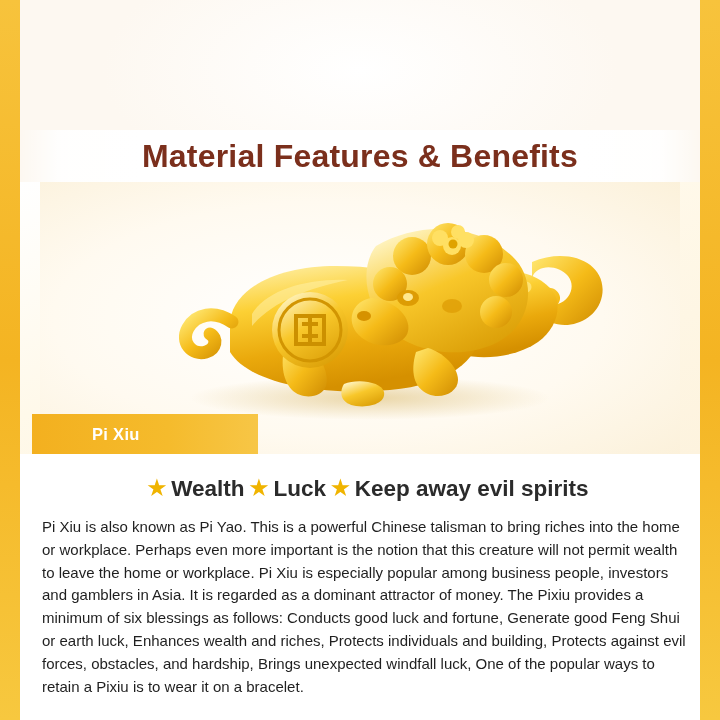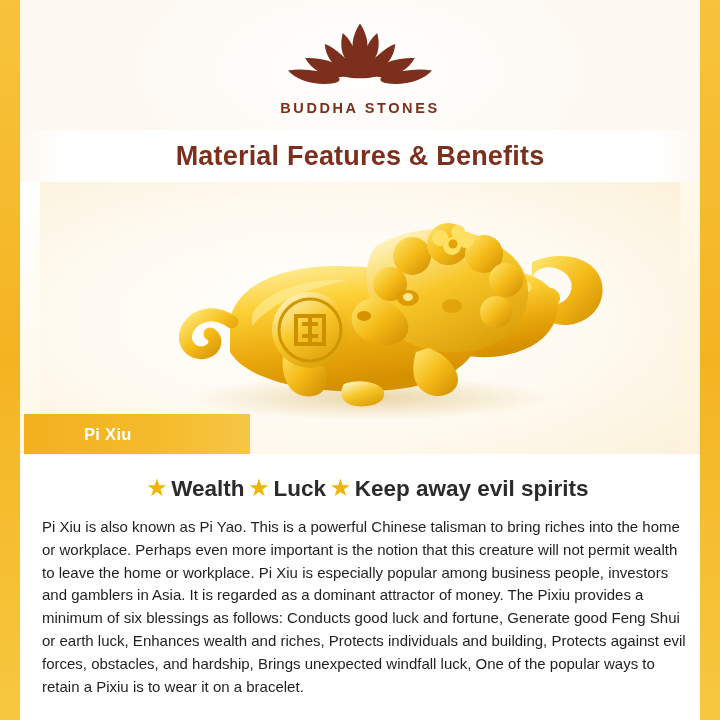--- a/index.html
+++ b/index.html
@@ -86,21 +86,21 @@
     left: 0;
     right: 0;
     bottom: 0;
     height: 52px;
     background: linear-gradient(90deg, rgba(255,255,255,0) 0%, rgba(255,255,255,0.92) 6%, #ffffff 18%, #ffffff 82%, rgba(255,255,255,0.92) 94%, rgba(255,255,255,0) 100%);
     display: flex;
     align-items: center;
     justify-content: center;
   }
   .banner-title {
-    font-size: 27px;
+    font-size: 32px;
     font-weight: bold;
     color: #7b2f1c;
     letter-spacing: 0.2px;
   }
 
   
   .hero {
     position: relative;
     height: 272px;
     background: linear-gradient(160deg, #ffffff 0%, #fff9ea 45%, #fdf3de 100%);
@@ -119,21 +119,21 @@
   .pixiu {
     position: absolute;
     left: 120px;
     top: 20px;
     width: 480px;
     height: 230px;
   }
 
   .caption-tag {
     position: absolute;
-    left: 4px;
+    left: 12px;
     bottom: 0;
     width: 226px;
     height: 40px;
     background: linear-gradient(90deg, #f3b01f 0%, #f5bb2c 60%, #f7c646 100%);
     display: flex;
     align-items: center;
   }
   .caption-text {
     color: #ffffff;
     font-size: 16.5px;
@@ -179,45 +179,20 @@
 <div class="page">
 
   <div class="side-bar left"></div>
   <div class="side-bar right"></div>
 
   <div class="content">
 
     <div class="header">
       <div class="header-glow"></div>
 
-      <div class="logo-wrap">
-        <svg class="logo-mark" viewBox="0 0 200 92" xmlns="http://www.w3.org/2000/svg">
-          <g fill="#7b2f1c">
-
-            <path d="M100 2 C92 14 88 28 92 42 C95 52 105 52 108 42 C112 28 108 14 100 2 Z"></path>
-
-            <path d="M78 14 C74 28 76 44 86 52 C92 57 99 52 96 43 C92 31 86 21 78 14 Z"></path>
-            <path d="M122 14 C126 28 124 44 114 52 C108 57 101 52 104 43 C108 31 114 21 122 14 Z"></path>
-
-            <path d="M55 28 C56 44 66 58 80 62 C88 64 92 57 86 51 C76 41 66 32 55 28 Z"></path>
-            <path d="M145 28 C144 44 134 58 120 62 C112 64 108 57 114 51 C124 41 134 32 145 28 Z"></path>
-
-            <path d="M30 46 C38 62 58 72 78 70 C86 69 88 62 80 58 C64 50 48 45 30 46 Z"></path>
-            <path d="M170 46 C162 62 142 72 122 70 C114 69 112 62 120 58 C136 50 152 45 170 46 Z"></path>
-
-            <path d="M8 62 C20 76 46 82 68 78 C76 76 76 70 68 68 C48 62 26 59 8 62 Z"></path>
-            <path d="M192 62 C180 76 154 82 132 78 C124 76 124 70 132 68 C152 62 174 59 192 62 Z"></path>
-
-            <circle cx="100" cy="24" r="8.5"></circle>
-            <path d="M100 34 C89 34 82 42 80 52 C79 58 82 62 86 62 L114 62 C118 62 121 58 120 52 C118 42 111 34 100 34 Z"></path>
-            <path d="M74 60 C80 58 90 57 100 57 C110 57 120 58 126 60 C130 61 131 66 126 68 C117 71 108 72 100 72 C92 72 83 71 74 68 C69 66 70 61 74 60 Z"></path>
-          </g>
-        </svg>
-        <div class="brand-name">BUDDHA STONES</div>
-      </div>
 
       <div class="banner">
         <div class="banner-title">Material Features &amp; Benefits</div>
       </div>
     </div>
 
     <div class="hero">
       <div class="hero-bg-glow"></div>
 
       <svg class="pixiu" viewBox="0 0 480 230" xmlns="http://www.w3.org/2000/svg">

